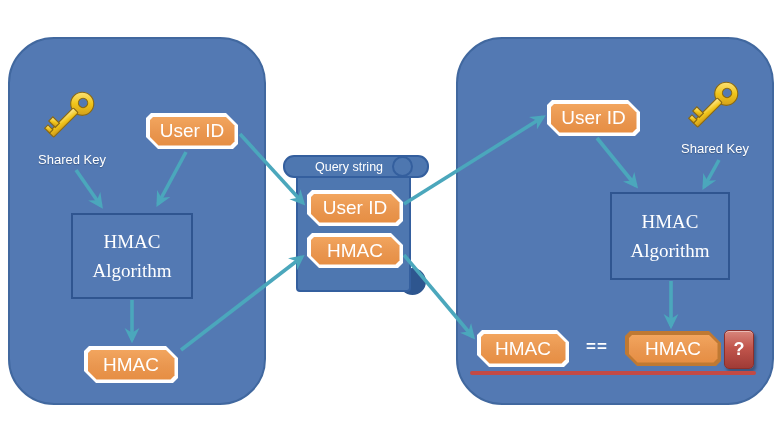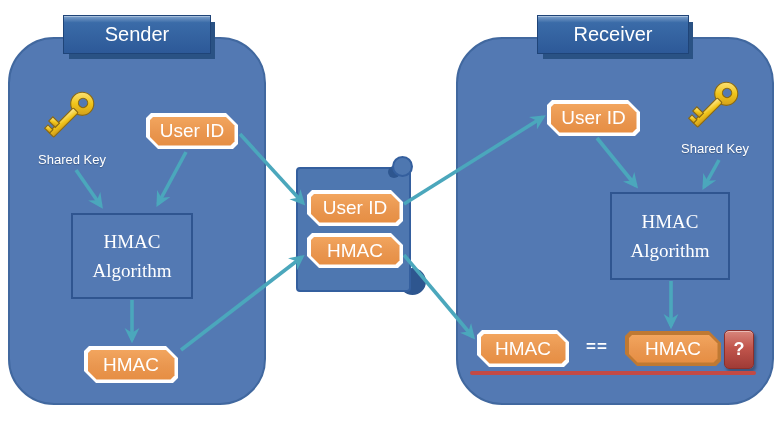--- a/index.html
+++ b/index.html
@@ -111,26 +111,20 @@
   #arrows{position:absolute;left:0;top:0;z-index:5;pointer-events:none;}
 </style>
 </head>
 <body>
 
 <div id="stage">
 
   <div class="panel" id="sender-panel"></div>
   <div class="panel" id="receiver-panel"></div>
 
-  <div class="banner" id="sender-banner">
-    <span>Sender</span>
-  </div>
-  <div class="banner" id="receiver-banner">
-    <span>Receiver</span>
-  </div>
 
   <div class="keywrap" id="key-sender">
     <svg width="40" height="60" viewBox="0 0 26 52">
       <defs>
         <linearGradient id="gold1" x1="0" y1="0" x2="1" y2="1">
           <stop offset="0" stop-color="#FFEE9C"></stop>
           <stop offset="0.5" stop-color="#F0C419"></stop>
           <stop offset="1" stop-color="#C8921A"></stop>
         </linearGradient>
       </defs>
@@ -164,20 +158,23 @@
   <div class="algo" id="algo-sender">
     <span>HMAC Algorithm</span>
   </div>
   <div class="algo" id="algo-receiver">
     <span>HMAC Algorithm</span>
   </div>
 
   <div class="scroll-bottom-curl"></div>
   <div class="scroll-body"></div>
   <div class="scroll-band-shadow"></div>
+  <div class="scroll-band">
+    <span>Query string</span>
+  </div>
   <div class="scroll-band-curl"></div>
 
   <div class="tag" id="uid-sender">
     <div class="fill">
         <span>User ID</span>
       </div>
   </div>
   <div class="tag" id="hmac-sender">
     <div class="fill">
         <span>HMAC</span>

